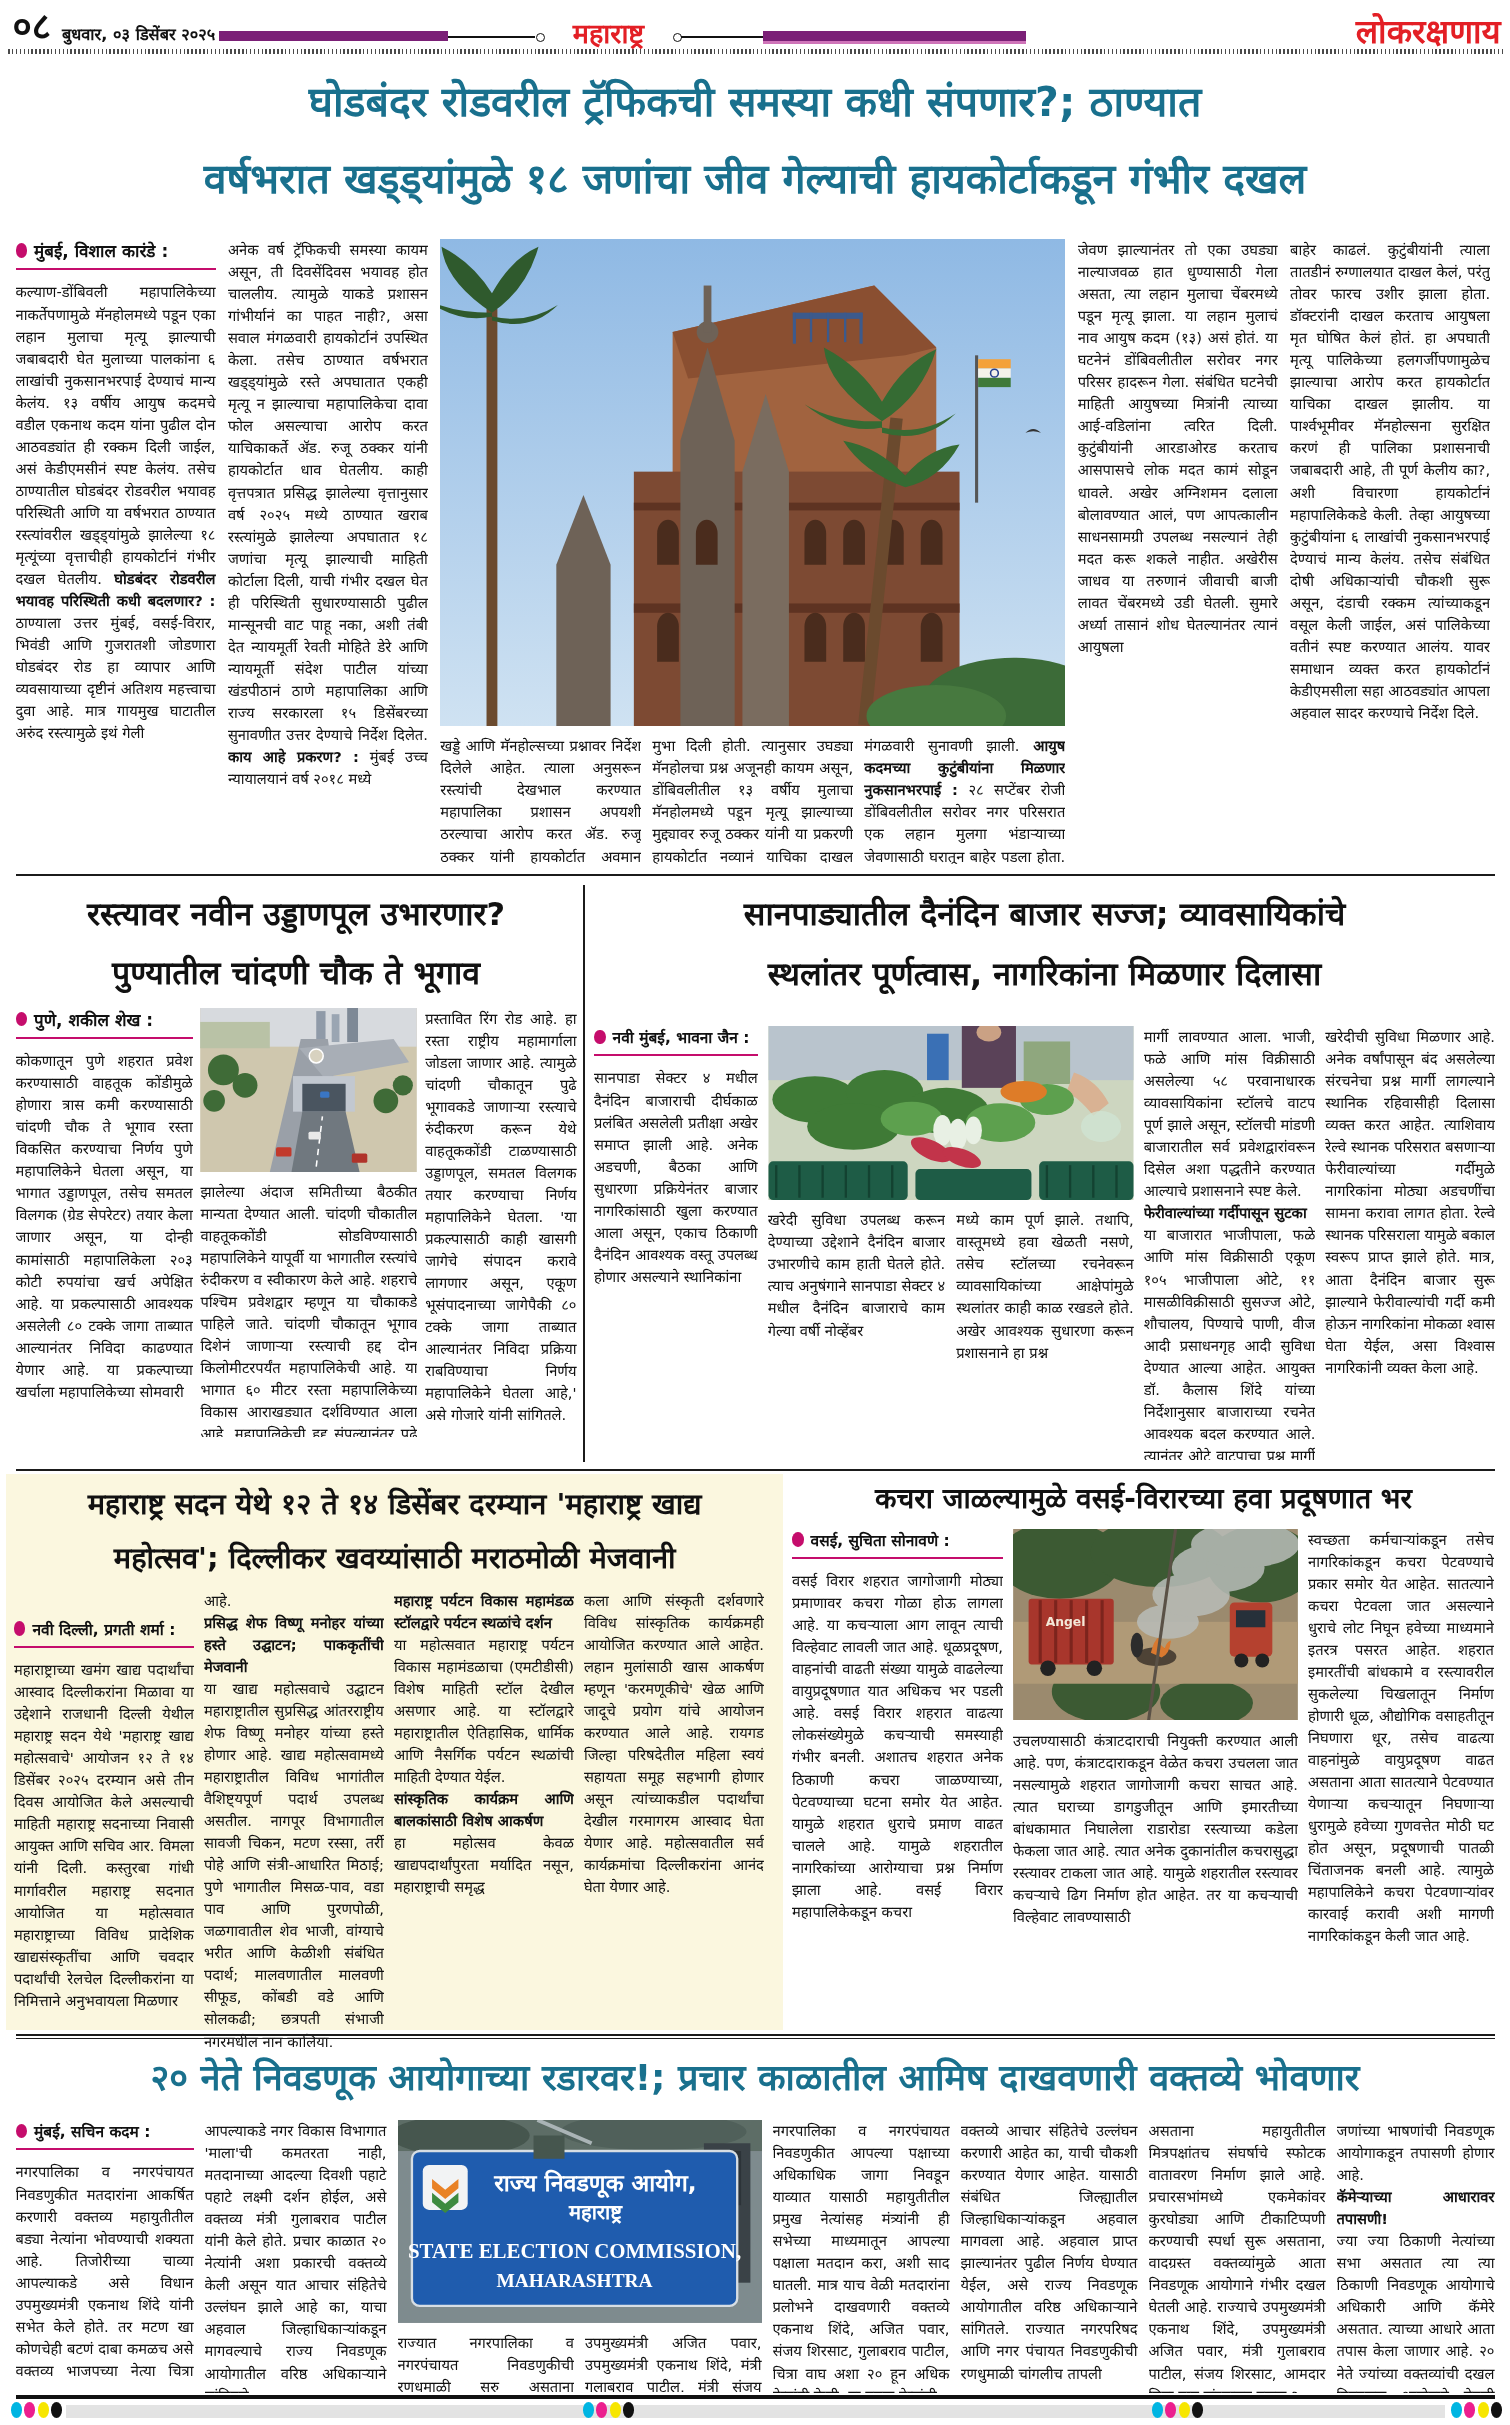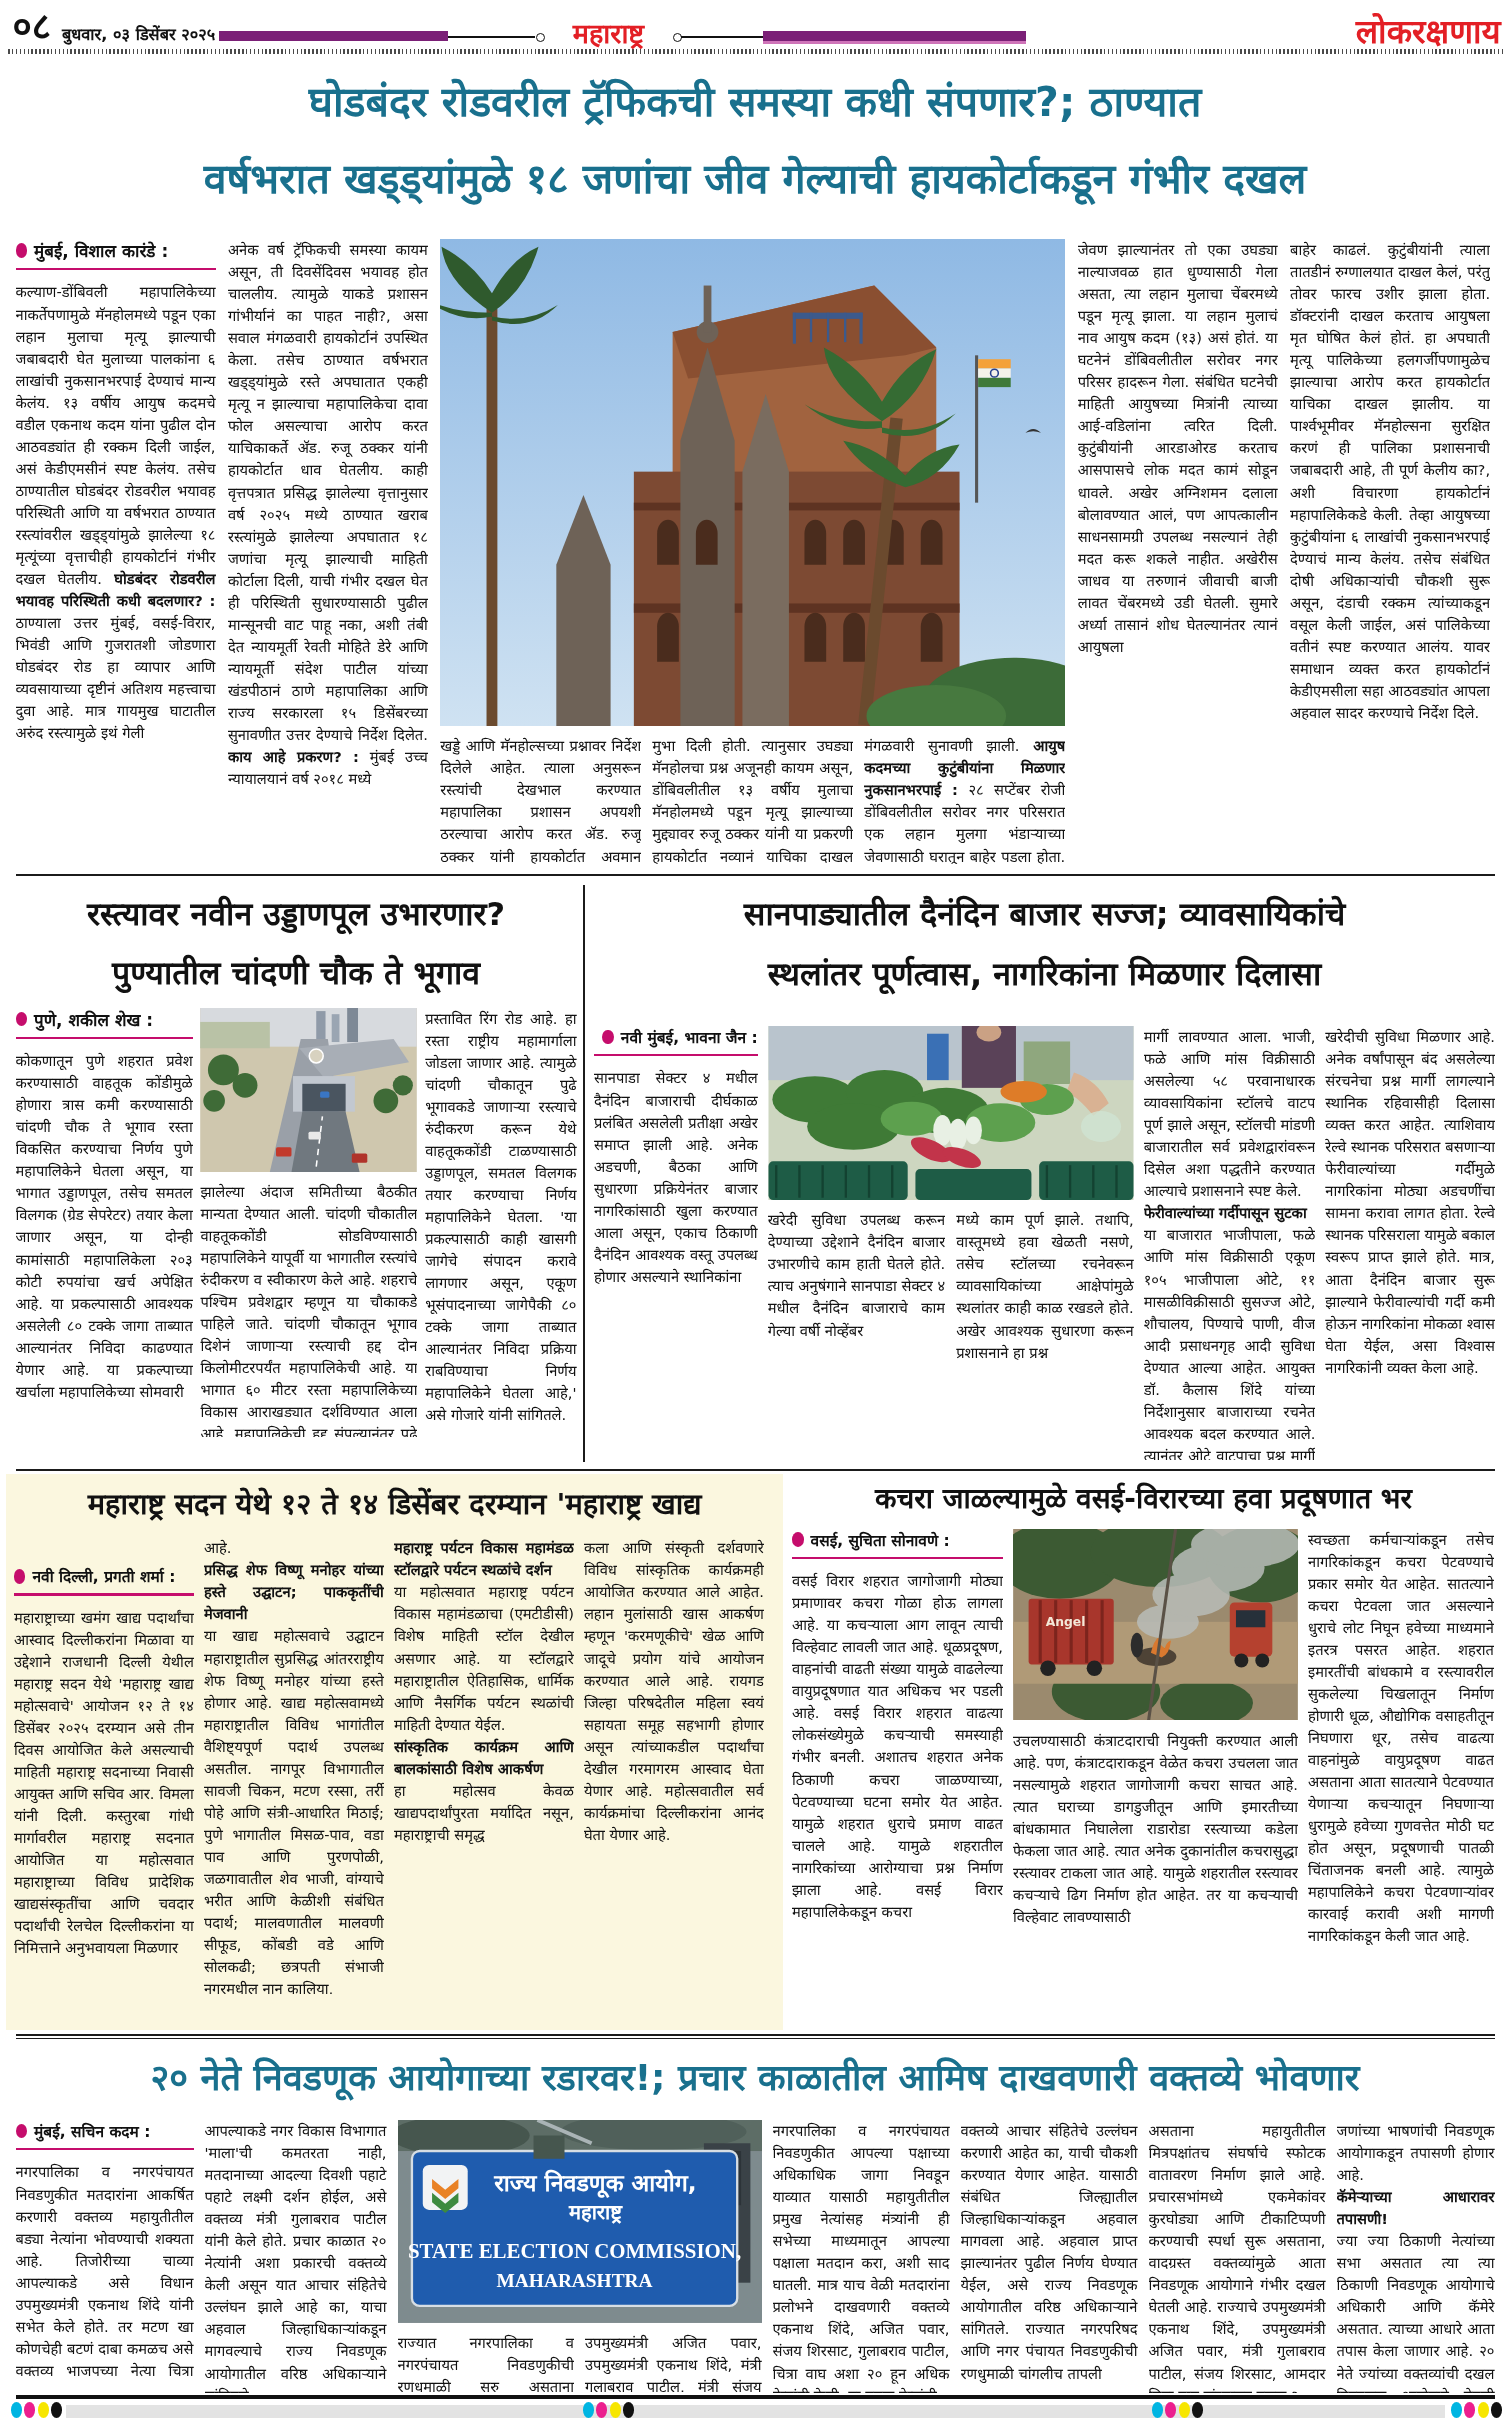--- a/index.html
+++ b/index.html
@@ -236,21 +236,21 @@
     </div>
   </div>
 
   <div class="a3">
     <div>
       <div class="hl" style="font-size:32px;line-height:48px;">सानपाड्यातील दैनंदिन बाजार सज्ज; व्यावसायिकांचे</div>
       <div class="hl" style="font-size:32px;line-height:48px;margin-bottom:28px;">स्थलांतर पूर्णत्वास, नागरिकांना मिळणार दिलासा</div>
     </div>
     <div class="cols a3-cols">
       <div style="width:164px;">
-        <div class="byline" style="font-size:15.5px;justify-content:flex-end;">
+        <div class="byline" style="font-size:15.5px;">
           <span class="bdot"></span>
           <span> नवी मुंबई, भावना जैन :</span>
         </div>
         <div class="brule"></div>
         <div class="bodytext" style="height:364px;">सानपाडा सेक्टर ४ मधील दैनंदिन बाजाराची दीर्घकाळ प्रलंबित असलेली प्रतीक्षा अखेर समाप्त झाली आहे. अनेक अडचणी, बैठका आणि सुधारणा प्रक्रियेनंतर बाजार नागरिकांसाठी खुला करण्यात आला असून, एकाच ठिकाणी दैनंदिन आवश्यक वस्तू उपलब्ध होणार असल्याने स्थानिकांना</div>
       </div>
       <div class="pstack" style="width:366px;">
 
         <svg class="photo" width="366" height="174" viewBox="0 0 472 225">
           <rect width="472" height="225" fill="#cdd6c0"></rect>
@@ -312,20 +312,21 @@
       </div>
       <div class="bodytext" style="width:170px;height:434px;">खरेदीची सुविधा मिळणार आहे. अनेक वर्षांपासून बंद असलेल्या संरचनेचा प्रश्न मार्गी लागल्याने स्थानिक रहिवासीही दिलासा व्यक्त करत आहेत. त्याशिवाय रेल्वे स्थानक परिसरात बसणाऱ्या फेरीवाल्यांच्या गर्दीमुळे नागरिकांना मोठ्या अडचणींचा सामना करावा लागत होता. रेल्वे स्थानक परिसराला यामुळे बकाल स्वरूप प्राप्त झाले होते. मात्र, आता दैनंदिन बाजार सुरू झाल्याने फेरीवाल्यांची गर्दी कमी होऊन नागरिकांना मोकळा श्वास घेता येईल, असा विश्वास नागरिकांनी व्यक्त केला आहे.</div>
     </div>
   </div>
 
   <div class="hrule" style="left:15.5px;top:1469px;width:1479px;height:1.5px;"></div>
 
   <div class="a4">
     <div>
       <div class="hl" style="font-size:29px;line-height:43px;">महाराष्ट्र सदन येथे १२ ते १४ डिसेंबर दरम्यान 'महाराष्ट्र खाद्य</div>
+      <div class="hl" style="font-size:29px;line-height:43px;margin-bottom:9.3px;">महोत्सव'; दिल्लीकर खवय्यांसाठी मराठमोळी मेजवानी</div>
     </div>
     <div class="cols a4-cols">
       <div style="width:180px;">
         <div class="byline" style="font-size:15.5px;margin-top:28px;">
           <span class="bdot"></span>
           <span> नवी दिल्ली, प्रगती शर्मा :</span>
         </div>
         <div class="brule"></div>
         <div class="bodytext" style="height:387px;">महाराष्ट्राच्या खमंग खाद्य पदार्थांचा आस्वाद दिल्लीकरांना मिळावा या उद्देशाने राजधानी दिल्ली येथील महाराष्ट्र सदन येथे 'महाराष्ट्र खाद्य महोत्सवाचे' आयोजन १२ ते १४ डिसेंबर २०२५ दरम्यान असे तीन दिवस आयोजित केले असल्याची माहिती महाराष्ट्र सदनाच्या निवासी आयुक्त आणि सचिव आर. विमला यांनी दिली. कस्तुरबा गांधी मार्गावरील महाराष्ट्र सदनात आयोजित या महोत्सवात महाराष्ट्राच्या विविध प्रादेशिक खाद्यसंस्कृतींचा आणि चवदार पदार्थांची रेलचेल दिल्लीकरांना या निमित्ताने अनुभवायला मिळणार</div>
       </div>

